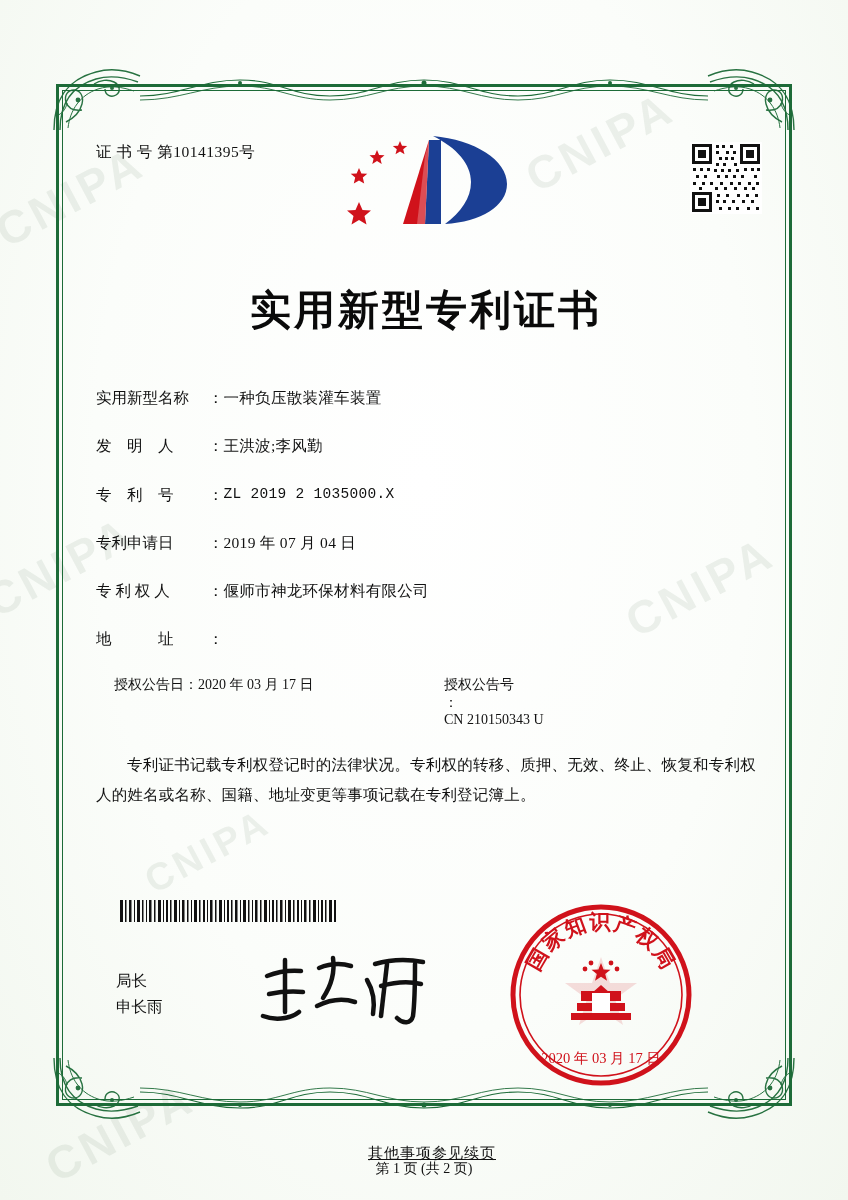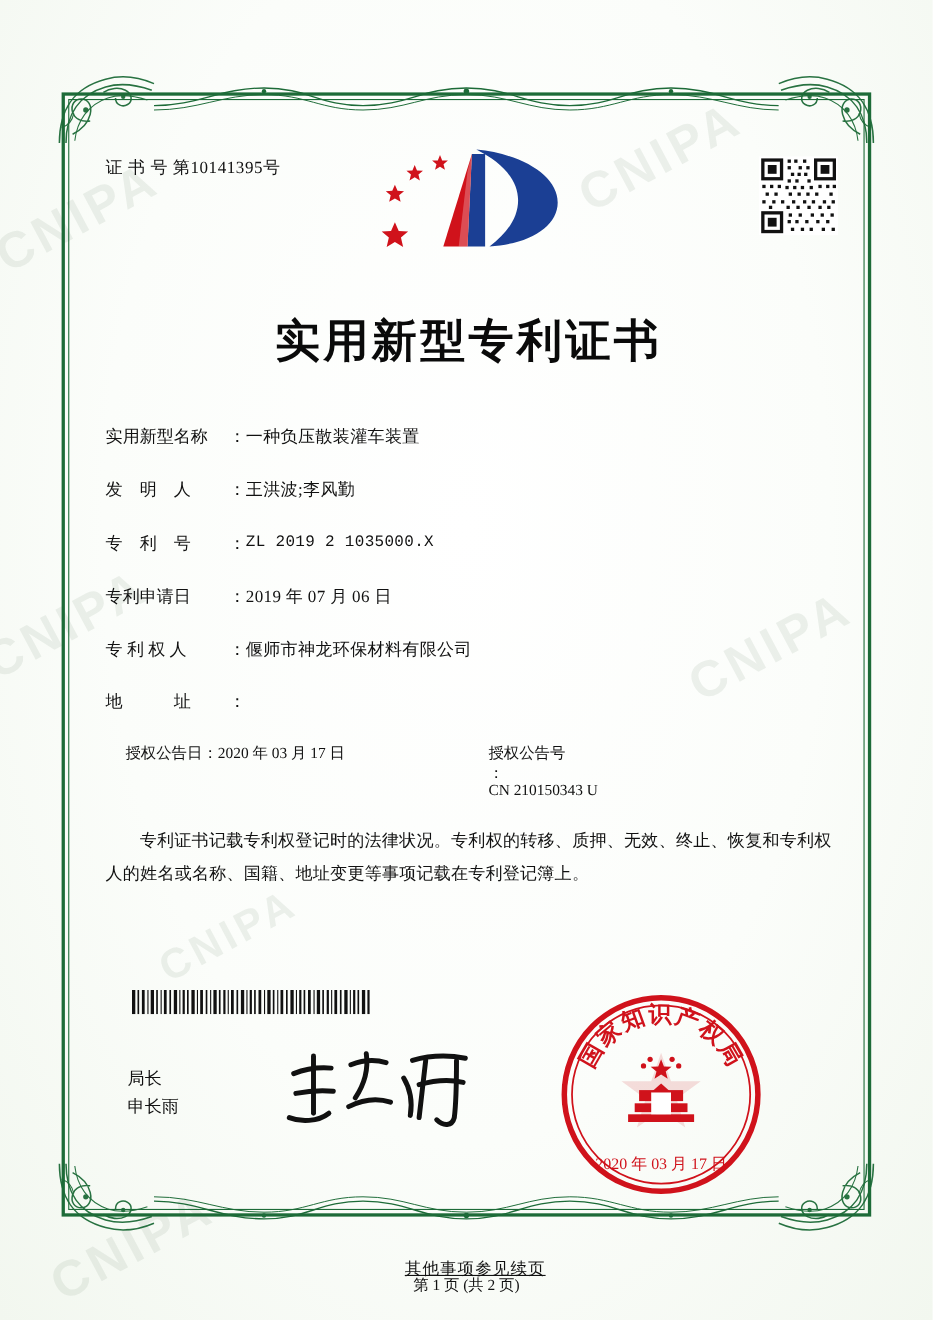--- a/index.html
+++ b/index.html
@@ -125,21 +125,21 @@
     font-family: Liberation Sans, sans-serif;
   }
 
   .fields {
     margin-top: 48px;
     font-size: 15.5px;
     color: #111;
   }
   .field {
     display: flex;
-    align-items: flex-start;
+    align-items: flex-end;
     margin-bottom: 25px;
     line-height: 1.5;
   }
   .f-label {
     width: 112px;
     flex: none;
     letter-spacing: 0px;
     white-space: pre;
   }
   .f-colon { flex: none; }
@@ -418,21 +418,21 @@
 
       <div class="field">
         <span class="f-label">专　利　号</span>
         <span class="f-colon">：</span>
         <span class="f-value mono">ZL 2019 2 1035000.X</span>
       </div>
 
       <div class="field">
         <span class="f-label">专利申请日</span>
         <span class="f-colon">：</span>
-        <span class="f-value">2019 年 07 月 06 日</span>
+        <span class="f-value">2019 年 07 月 04 日</span>
       </div>
 
       <div class="field">
         <span class="f-label">专 利 权 人</span>
         <span class="f-colon">：</span>
         <span class="f-value">偃师市神龙环保材料有限公司</span>
       </div>
 
       <div class="field">
         <span class="f-label">地　　　址</span>

